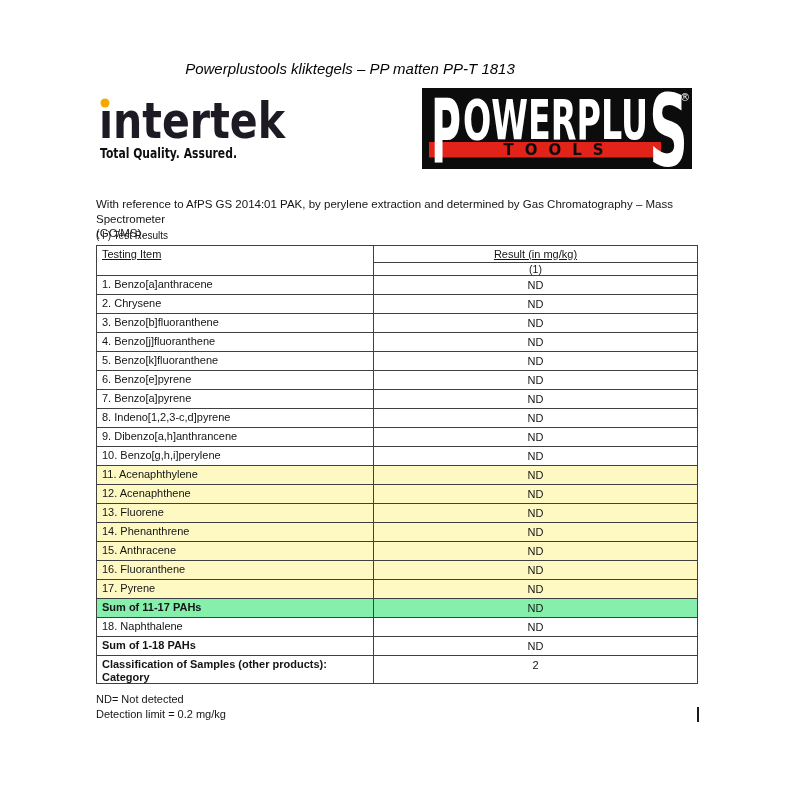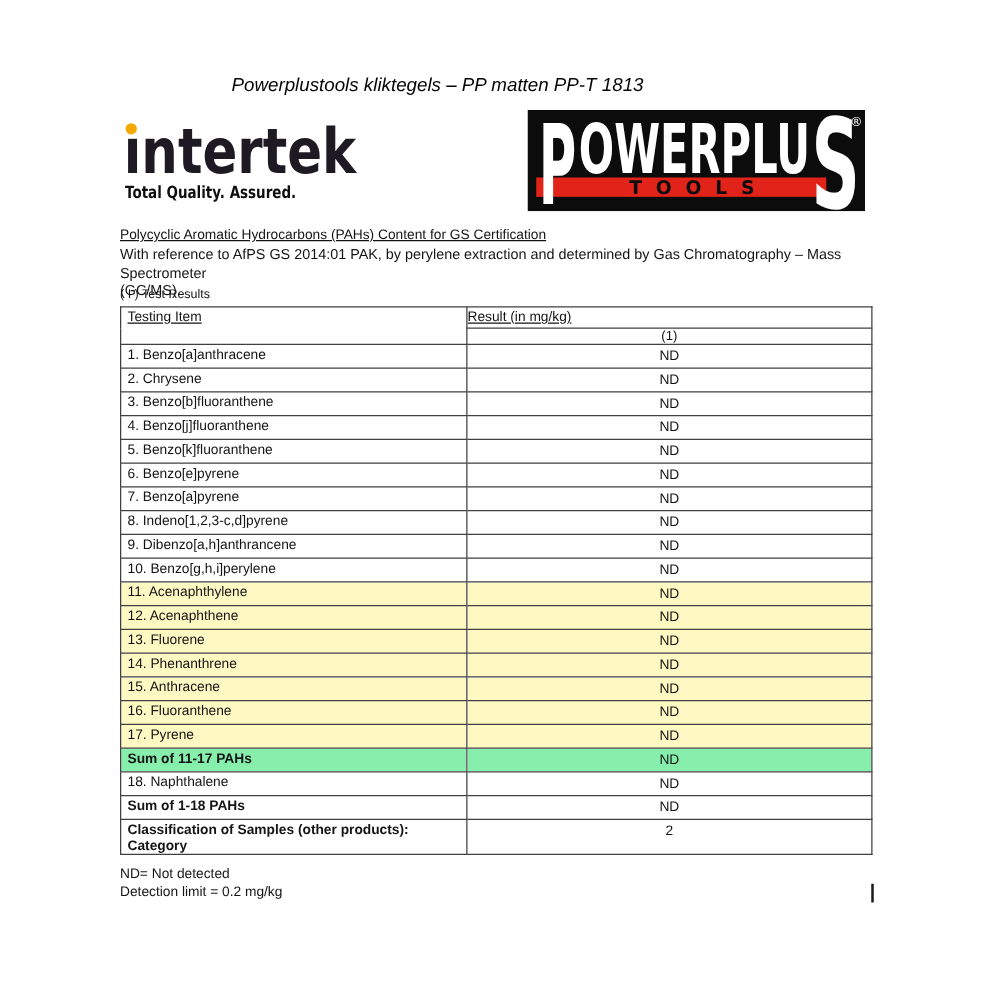--- a/index.html
+++ b/index.html
@@ -57,21 +57,21 @@
     overflow: hidden;
   }
   .col-item  { width: 277px; }
   .col-result{ width: 324px; }
 
   .th-item {
     height: 17px; padding: 2px 0 0 5px;
   }
   .th-item span, .th-result span { text-decoration: underline; }
   .th-result {
-    height: 17px; padding-top: 2px;
+    height: 17px; text-align: center; padding-top: 2px;
   }
   .th-sub {
     height: 13px; text-align: center; font-size: 10.5px; padding-top: 0px;
   }
   .row-item {
     height: 19px; padding: 2px 0 0 5px;
     white-space: pre-line; line-height: 12.5px;
   }
   .row-result {
     height: 19px; text-align: center; vertical-align: middle;
@@ -111,21 +111,20 @@
   <svg class="powerplus-logo" width="270" height="81" viewBox="0 0 270 81">
     <rect x="0" y="0" width="270" height="81" fill="#0c0c0c"></rect>
     <rect x="7" y="54" width="232" height="15.5" fill="#e2231a"></rect>
     <text x="137" y="67" text-anchor="middle" font-family="DejaVu Sans, sans-serif" font-weight="bold" font-size="15" letter-spacing="11" fill="#0c0c0c">TOOLS</text>
     <text x="9" y="75" font-family="DejaVu Sans, sans-serif" font-weight="bold" font-size="89" fill="#ffffff" textLength="30" lengthAdjust="spacingAndGlyphs">P</text>
     <text x="41" y="50.5" font-family="DejaVu Sans, sans-serif" font-weight="bold" font-size="55" fill="#ffffff" textLength="185" lengthAdjust="spacingAndGlyphs">OWERPLU</text>
     <text x="227" y="78" font-family="DejaVu Sans, sans-serif" font-weight="bold" font-size="100" fill="#ffffff" textLength="39" lengthAdjust="spacingAndGlyphs">S</text>
     <text x="258" y="13" font-family="DejaVu Sans, sans-serif" font-size="10" fill="#ffffff">®</text>
   </svg>
 
-  <div class="section-heading"><span>Polycyclic Aromatic Hydrocarbons (PAHs) Content for GS Certification</span></div>
   <div class="reference-text">With reference to AfPS GS 2014:01 PAK, by perylene extraction and determined by Gas Chromatography – Mass Spectrometer
 (GC/MS).</div>
   <div class="results-label">( I ) Test Results</div>
 
   <table class="results-table">
     <colgroup>
       <col class="col-item">
         <col class="col-result">
     </colgroup>
     <tbody>

